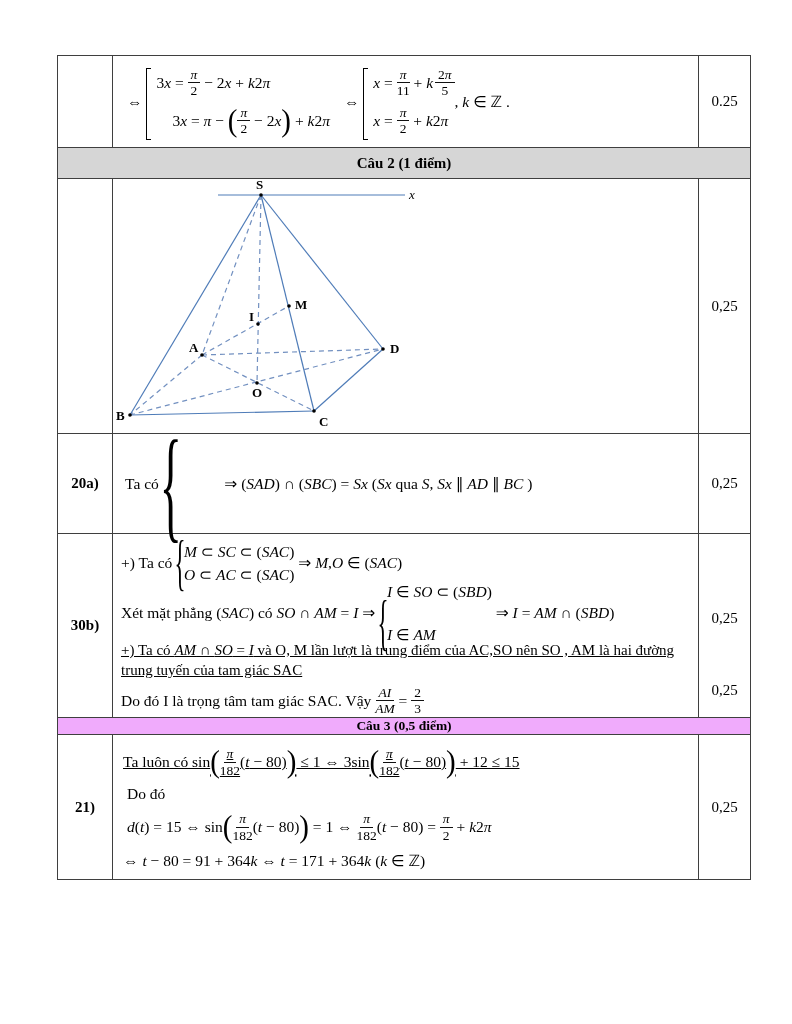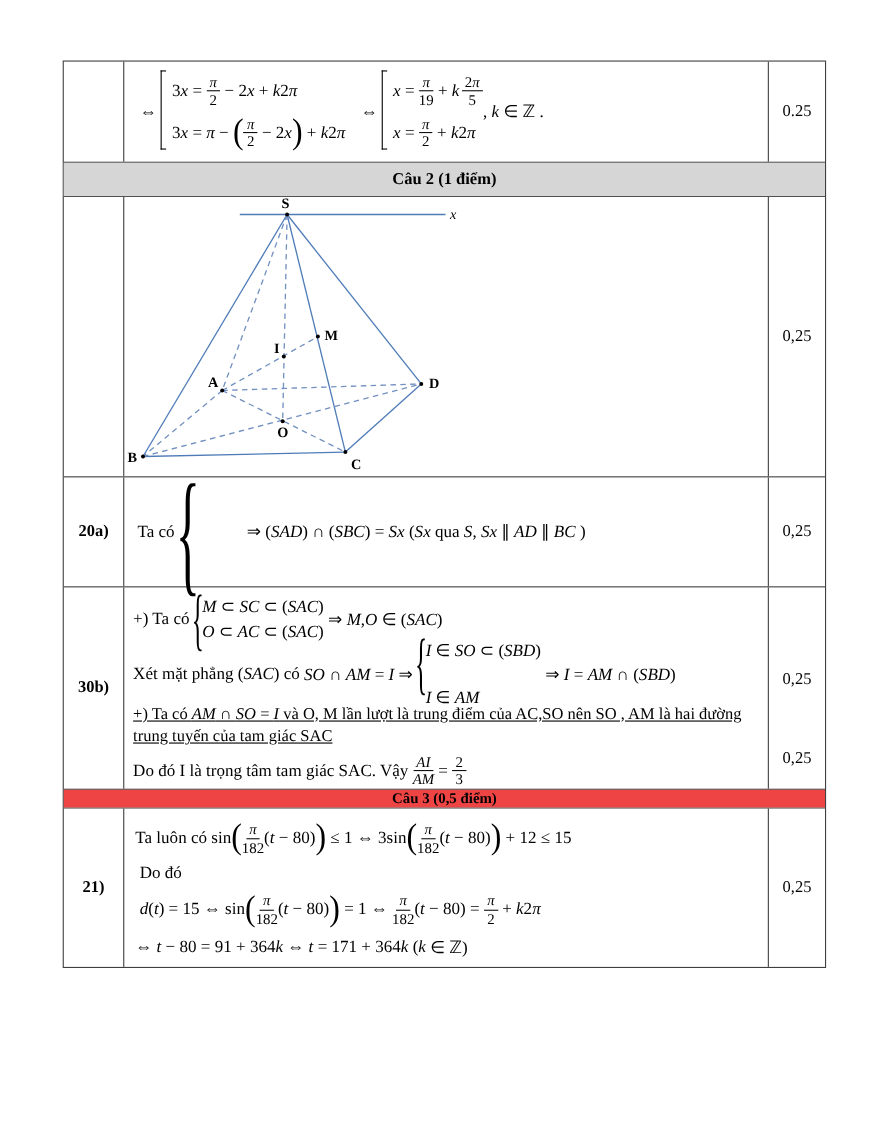--- a/index.html
+++ b/index.html
@@ -17,21 +17,21 @@
   .hdr2{font-size:15px;}
   .hdr3{font-size:13.5px;}
   
   .mline{display:flex;align-items:center;font-size:15.5px;}
   .mline>span{white-space:pre;}
   .wrapline{display:block;font-size:15px;line-height:1.35;text-decoration:underline;}
   .fr{display:inline-flex !important;flex-direction:column;align-items:center;vertical-align:middle;
       font-size:13.5px;line-height:1.12;}
   .fr .n{display:block;border-bottom:1px solid #111;padding:0 3px;text-align:center;}
   .fr .d{display:block;text-align:center;}
-  .sys{display:inline-flex !important;align-items:flex-start;vertical-align:middle;}
+  .sys{display:inline-flex !important;align-items:flex-end;vertical-align:middle;}
   .sys .col{display:inline-flex;flex-direction:column;justify-content:center;}
   .cline{display:inline-flex;align-items:center;white-space:nowrap;}
   .cline>span{white-space:pre;}
   .sqbr{display:inline-block;width:5px;border-left:1.6px solid #000;border-top:1.1px solid #000;
         border-bottom:1.1px solid #000;margin-right:5px;box-sizing:border-box;}
   .brace{display:inline-flex;align-items:center;justify-content:center;line-height:1;
          transform:scale(0.5,1.35);transform-origin:center;overflow:visible;}
   .bigp{display:inline-block;font-size:29px;line-height:0.95;vertical-align:middle;
         transform:scaleY(1.12);font-weight:400;}
   i{font-style:italic;}
@@ -47,33 +47,33 @@
 
     <div class="row" style="height:92px;">
       <div class="c1"></div>
       <div class="c2">
         <div class="mline" style="height:100%;padding-left:14px;">
             <span>⇔ </span>
             <span class="sys"><span class="sqbr" style="height: 72px;"></span><span class="col"><span class="cline" style="min-height: 38px;">
                   <span>3<i>x</i> = </span>
                   <span class="fr"><span class="n"><i>π</i></span><span class="d">2</span></span>
                   <span> − 2<i>x</i> + <i>k</i>2<i>π</i></span>
-                </span><span class="cline" style="min-height: 38px;">
+                </span><span class="cline" style="min-height: 38px; margin-left: 16px;">
                   <span>3<i>x</i> = <i>π</i> − </span>
                   <span class="bigp">(</span>
                   <span class="fr"><span class="n"><i>π</i></span><span class="d">2</span></span>
                   <span> − 2<i>x</i></span>
                   <span class="bigp">)</span>
                   <span> + <i>k</i>2<i>π</i></span>
                 </span></span></span>
             <span style="display: inline-block; width: 14px;"></span>
             <span>⇔ </span>
             <span class="sys"><span class="sqbr" style="height: 72px;"></span><span class="col"><span class="cline" style="min-height: 38px;">
                   <span><i>x</i> = </span>
-                  <span class="fr"><span class="n"><i>π</i></span><span class="d">19</span></span>
+                  <span class="fr"><span class="n"><i>π</i></span><span class="d">11</span></span>
                   <span> + <i>k</i></span>
                   <span style="display: inline-block; width: 2px;"></span>
                   <span class="fr"><span class="n">2<i>π</i></span><span class="d">5</span></span>
                 </span><span class="cline" style="min-height: 38px;">
                   <span><i>x</i> = </span>
                   <span class="fr"><span class="n"><i>π</i></span><span class="d">2</span></span>
                   <span> + <i>k</i>2<i>π</i></span>
                 </span></span></span>
             <span>, <i>k</i></span>
             <span> ∈ ℤ .</span>
@@ -185,29 +185,29 @@
             <span class="fr"><span class="n">2</span><span class="d">3</span></span>
           </div>
       </div>
       <div class="c3">
         <span class="score-abs" style="top:46%;">0,25</span>
         <span class="score-abs" style="top:85%;">0,25</span>
       </div>
     </div>
 
     <div class="row" style="height:17px;">
-      <div class="hdr hdr3" style="background:#ef4444;">Câu 3 (0,5 điểm)</div>
+      <div class="hdr hdr3" style="background:#f0abfc;">Câu 3 (0,5 điểm)</div>
     </div>
 
     <div class="row" style="height:144px;">
       <div class="c1">
         <span>21)</span>
       </div>
       <div class="c2" style="padding:6px 10px;">
-        <div class="mline" style="height:42px;">
+        <div class="mline" style="height:42px;text-decoration:underline;">
             <span>Ta luôn có sin</span>
             <span class="bigp">(</span>
             <span class="fr"><span class="n"><i>π</i></span><span class="d">182</span></span>
             <span>(<i>t</i> − 80)</span>
             <span class="bigp">)</span>
             <span> ≤ 1 ⇔ 3</span>
             <span>sin</span>
             <span class="bigp">(</span>
             <span class="fr"><span class="n"><i>π</i></span><span class="d">182</span></span>
             <span>(<i>t</i> − 80)</span>

